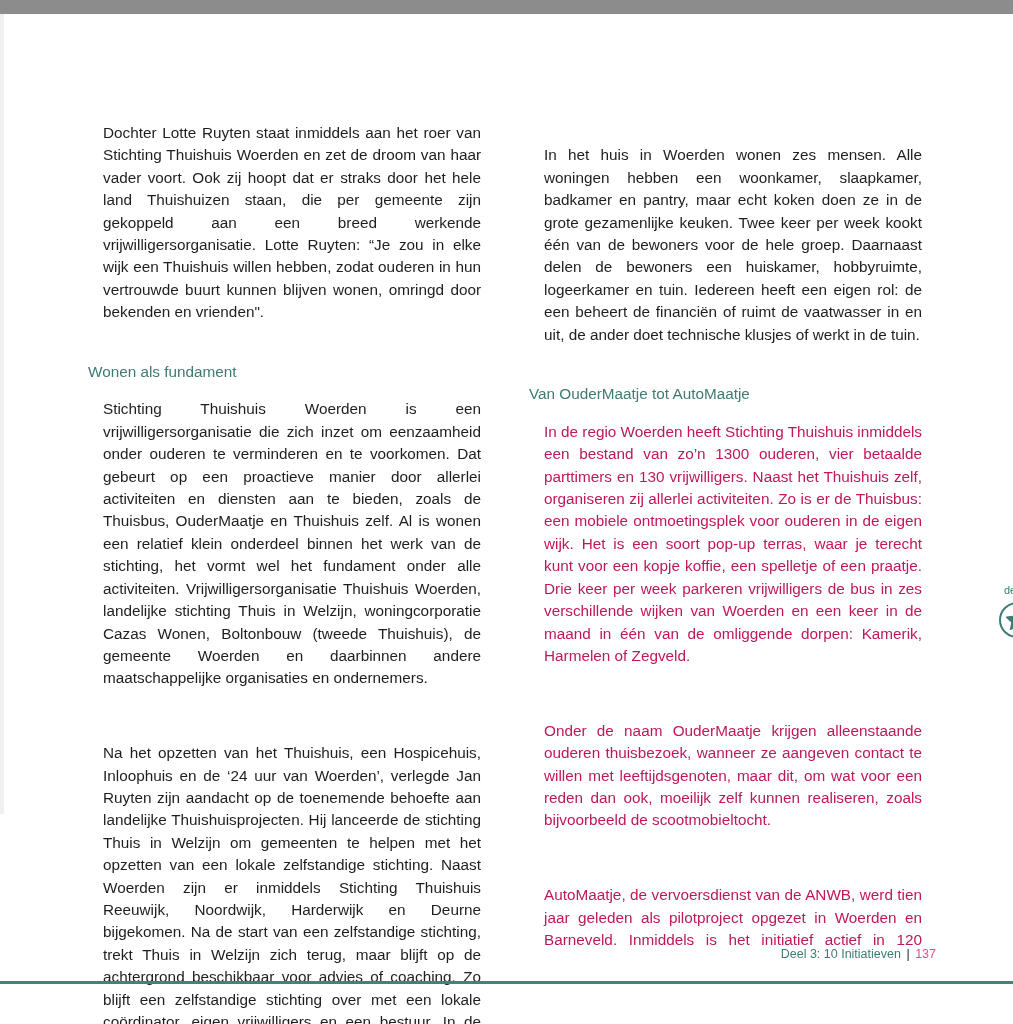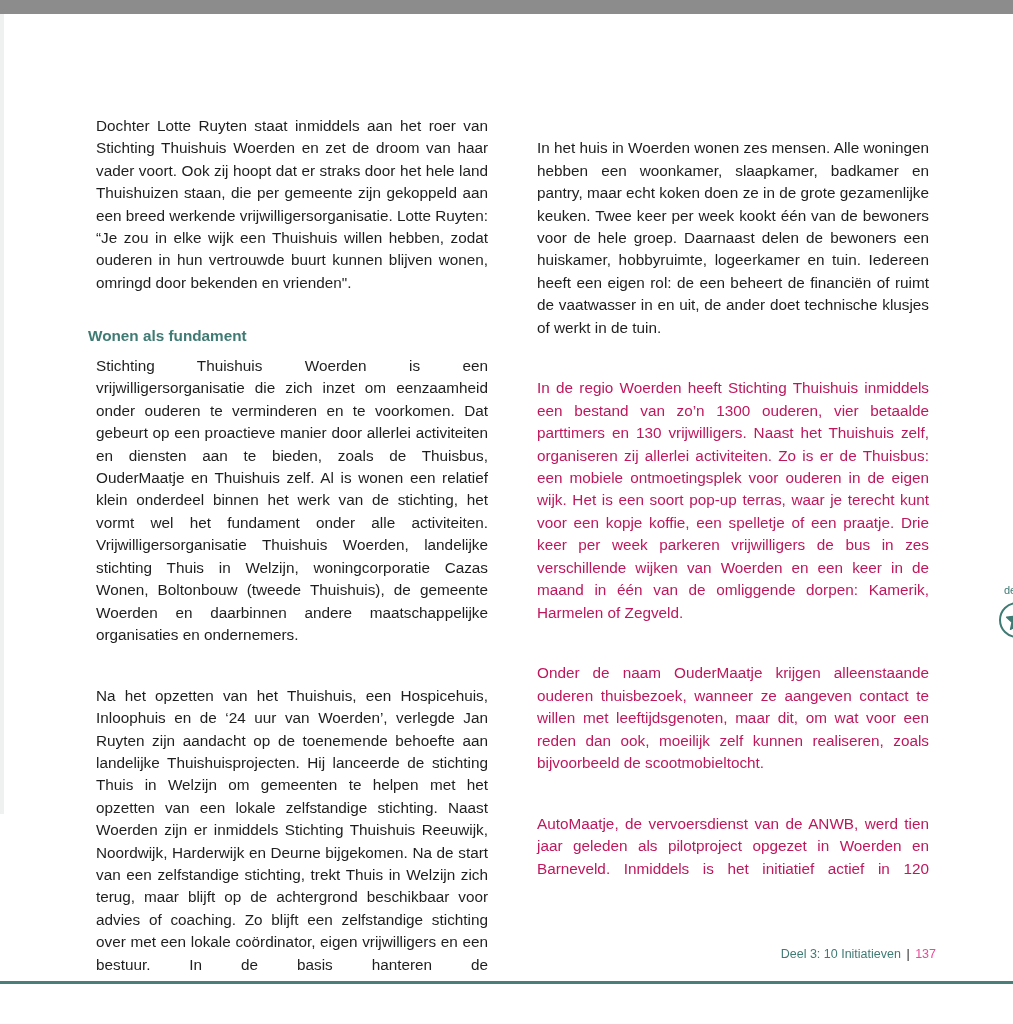--- a/index.html
+++ b/index.html
@@ -15,25 +15,25 @@
   .left-edge {
     position: absolute; left: 0; top: 14px; width: 4px; height: 800px;
     background: #eef1f0;
   }
   .column {
     position: absolute; top: 107px; width: 408px;
     font-size: 15.3px; line-height: 22.4px; color: #1e1e1e;
   }
   .col-left { left: 88px; }
   .col-right { left: 529px; }
-  .para { margin: 8px; text-align: justify; }
+  .para { margin: 15px; text-align: justify; }
   .para.last { text-align-last: left; }
   .gap { height: 22.4px; }
   .heading {
-    margin: 0; font-weight: bold; color: #3f7a73; font-size: 15.3px; line-height: 22.4px;
+    margin: 0; font-weight: normal; color: #3f7a73; font-size: 15.3px; line-height: 22.4px;
   }
   .gray { color: #be185d; }
   .side-tab {
     position: absolute; left: 999px; top: 584px; width: 63px; height: 80px;
   }
   .side-label {
     position: absolute; left: 5px; top: 0; font-size: 11px; color: #3f7a73;
   }
   .side-circle {
     position: absolute; left: 0; top: 18px; width: 36px; height: 36px;
@@ -65,20 +65,21 @@
   <h3 class="heading">Wonen als fundament</h3>
   <p class="para last">Stichting Thuishuis Woerden is een vrijwilligersorganisatie die zich inzet om eenzaamheid onder ouderen te verminderen en te voorkomen. Dat gebeurt op een proactieve manier door allerlei activiteiten en diensten aan te bieden, zoals de Thuisbus, OuderMaatje en Thuishuis zelf. Al is wonen een relatief klein onderdeel binnen het werk van de stichting, het vormt wel het fundament onder alle activiteiten. Vrijwilligersorganisatie Thuishuis Woerden, landelijke stichting Thuis in Welzijn, woningcorporatie Cazas Wonen, Boltonbouw (tweede Thuishuis), de gemeente Woerden en daarbinnen andere maatschappelijke organisaties en ondernemers.</p>
   <div class="gap"></div>
   <p class="para" style="text-align-last: justify;">Na het opzetten van het Thuishuis, een Hospicehuis, Inloophuis en de ‘24 uur van Woerden’, verlegde Jan Ruyten zijn aandacht op de toenemende behoefte aan landelijke Thuishuisprojecten. Hij lanceerde de stichting Thuis in Welzijn om gemeenten te helpen met het opzetten van een lokale zelfstandige stichting. Naast Woerden zijn er inmiddels Stichting Thuishuis Reeuwijk, Noordwijk, Harderwijk en Deurne bijgekomen. Na de start van een zelfstandige stichting, trekt Thuis in Welzijn zich terug, maar blijft op de achtergrond beschikbaar voor advies of coaching.  Zo blijft een zelfstandige stichting over met een lokale coördinator, eigen vrijwilligers en een bestuur. In de basis hanteren de</p>
 </div>
 
 <div class="column col-right">
   <div class="gap"></div>
   <p class="para last">In het huis in Woerden wonen zes mensen. Alle woningen hebben een woonkamer, slaapkamer, badkamer en pantry, maar echt koken doen ze in de grote gezamenlijke keuken. Twee keer per week kookt één van de bewoners voor de hele groep. Daarnaast delen de bewoners een huiskamer, hobbyruimte, logeerkamer en tuin. Iedereen heeft een eigen rol: de een beheert de financiën of ruimt de vaatwasser in en uit, de ander doet technische klusjes of werkt in de tuin.</p>
   <div class="gap"></div>
+  <h3 class="heading">Van OuderMaatje tot AutoMaatje</h3>
   <p class="para last gray">In de regio Woerden heeft Stichting Thuishuis inmiddels een bestand van zo’n 1300 ouderen, vier betaalde parttimers en 130 vrijwilligers. Naast het Thuishuis zelf, organiseren zij allerlei activiteiten. Zo is er de Thuisbus: een mobiele ontmoetingsplek voor ouderen in de eigen wijk. Het is een soort pop-up terras, waar je terecht kunt voor een kopje koffie, een spelletje of een praatje. Drie keer per week parkeren vrijwilligers de bus in zes verschillende wijken van Woerden en een keer in de maand in één van de omliggende dorpen: Kamerik, Harmelen of Zegveld.</p>
   <div class="gap"></div>
   <p class="para last gray">Onder de naam OuderMaatje krijgen alleenstaande ouderen thuisbezoek, wanneer ze aangeven contact te willen met leeftijdsgenoten, maar dit, om wat voor een reden dan ook, moeilijk zelf kunnen realiseren, zoals bijvoorbeeld de scootmobieltocht.</p>
   <div class="gap"></div>
   <p class="para gray" style="text-align-last: justify;">AutoMaatje, de vervoersdienst van de ANWB, werd tien jaar geleden als pilotproject opgezet in Woerden en Barneveld. Inmiddels is het initiatief actief in 120</p>
 </div>
 
 <div class="side-tab">
   <span class="side-label">deel 3</span>
   <div class="side-circle">

